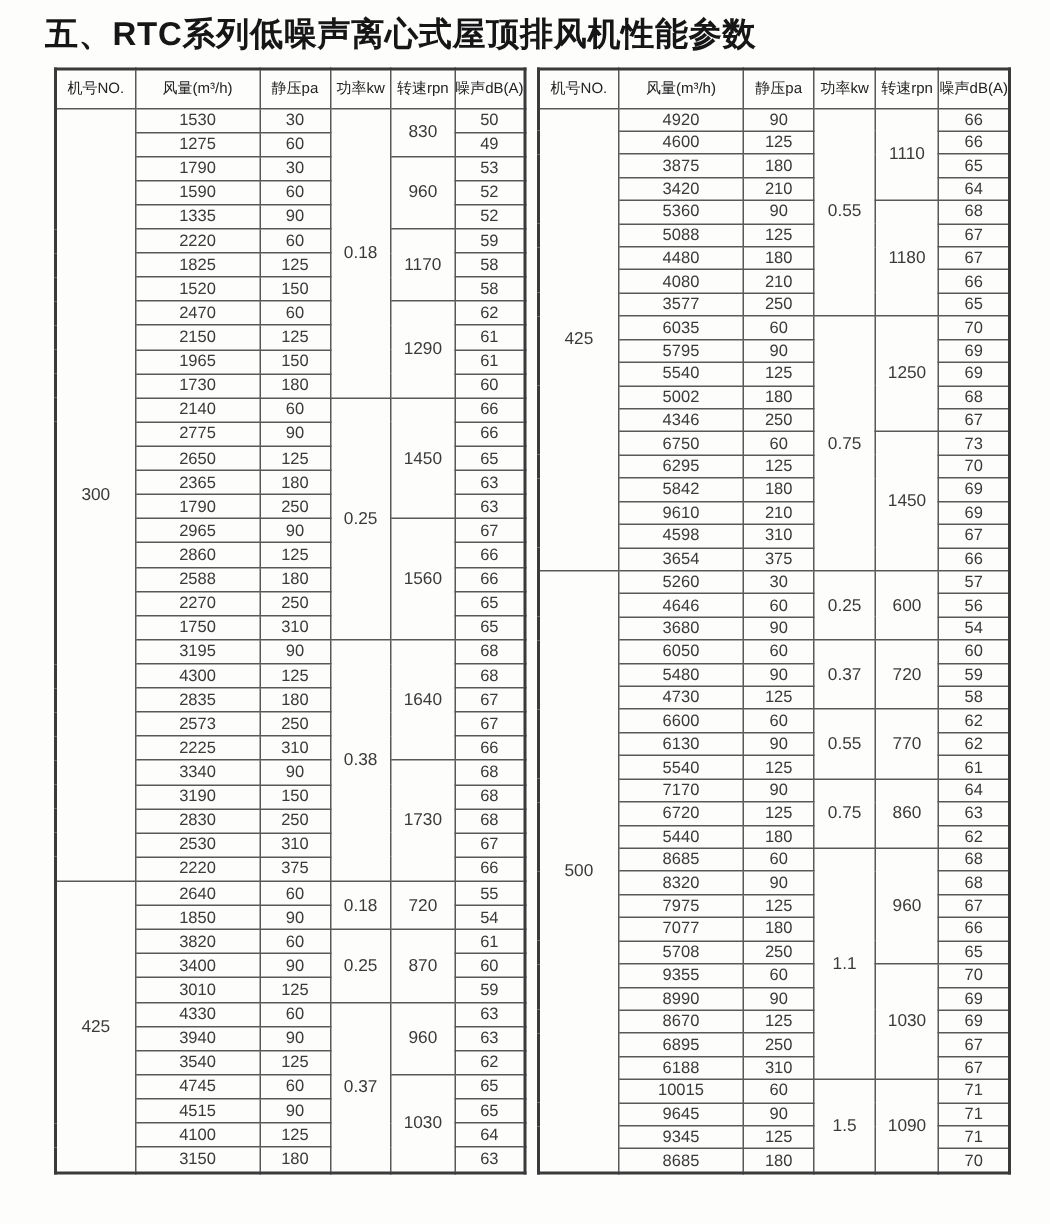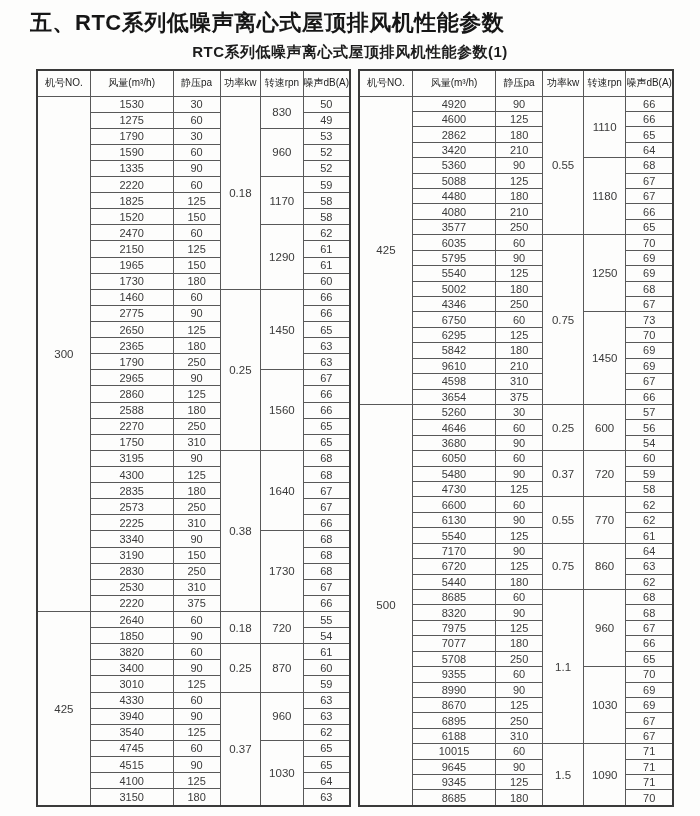--- a/index.html
+++ b/index.html
@@ -59,21 +59,20 @@
   }
   td[data-name="model-cell"],
   td[data-name="power-cell"],
   td[data-name="speed-cell"] { font-size: 11.5px; }
 </style>
 </head>
 <body>
 
 <div class="page" data-name="page">
   <div class="title" data-name="page-title">五、RTC系列低噪声离心式屋顶排风机性能参数</div>
-  <div class="subtitle" data-name="table-subtitle">RTC系列低噪声离心式屋顶排风机性能参数(1)</div>
 
   <div class="tables" data-name="tables-container">
     <table id="left-table" data-name="spec-table-left">
       <colgroup>
         <col style="width:17%">
           <col style="width:26.5%">
           <col style="width:15%">
         <col style="width:13%">
           <col style="width:13.5%">
           <col style="width:15%">
@@ -149,21 +148,21 @@
             <td data-name="flow-cell">1965</td>
             <td data-name="pressure-cell">150</td>
             <td data-name="noise-cell">61</td>
           </tr>
           <tr data-name="table-row">
             <td data-name="flow-cell">1730</td>
             <td data-name="pressure-cell">180</td>
             <td data-name="noise-cell">60</td>
           </tr>
           <tr data-name="table-row">
-            <td data-name="flow-cell">1460</td>
+            <td data-name="flow-cell">2140</td>
             <td data-name="pressure-cell">60</td>
             <td data-name="power-cell" rowspan="10">0.25</td>
             <td data-name="speed-cell" rowspan="5">1450</td>
             <td data-name="noise-cell">66</td>
           </tr>
           <tr data-name="table-row">
             <td data-name="flow-cell">2775</td>
             <td data-name="pressure-cell">90</td>
             <td data-name="noise-cell">66</td>
           </tr>
@@ -359,21 +358,21 @@
             <td data-name="power-cell" rowspan="9">0.55</td>
             <td data-name="speed-cell" rowspan="4">1110</td>
             <td data-name="noise-cell">66</td>
           </tr>
           <tr data-name="table-row">
             <td data-name="flow-cell">4600</td>
             <td data-name="pressure-cell">125</td>
             <td data-name="noise-cell">66</td>
           </tr>
           <tr data-name="table-row">
-            <td data-name="flow-cell">2862</td>
+            <td data-name="flow-cell">3875</td>
             <td data-name="pressure-cell">180</td>
             <td data-name="noise-cell">65</td>
           </tr>
           <tr data-name="table-row">
             <td data-name="flow-cell">3420</td>
             <td data-name="pressure-cell">210</td>
             <td data-name="noise-cell">64</td>
           </tr>
           <tr data-name="table-row">
             <td data-name="flow-cell">5360</td>

